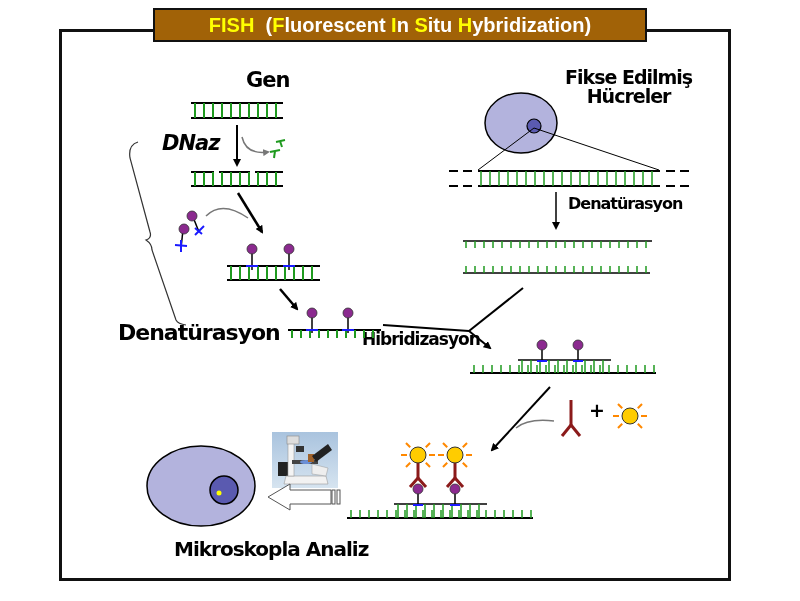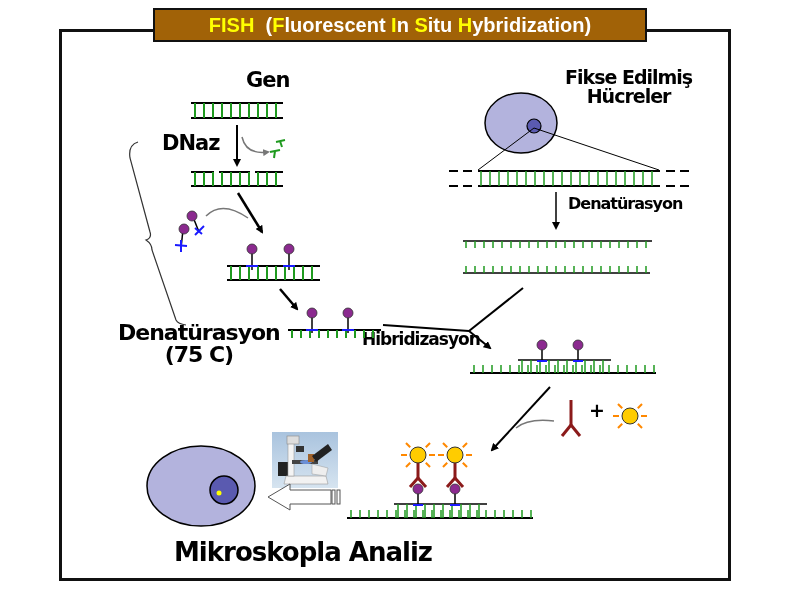--- a/index.html
+++ b/index.html
@@ -12,35 +12,34 @@
   #microscope { position:absolute; left:272px; top:432px; width:66px; height:56px; background:linear-gradient(#a9c3de,#d6e4f0); }
 </style>
 </head>
 <body>
 
 <div id="frame"></div>
 
 <div id="title-bar"><span class="hl">FISH</span><span>  (</span><span class="hl">F</span><span>luorescent </span><span class="hl">I</span><span>n </span><span class="hl">S</span><span>itu </span><span class="hl">H</span><span>ybridization)</span></div>
 
 <div class="lbl" style="left:198px;top:70px;font-size:21px;margin-left:48px;">Gen</div>
-<div class="lbl" style="left:162px;top:133px;font-size:21px;">DNaz</div>
+<div class="lbl" style="left:162px;top:133px;font-size:21px;font-style:italic;">DNaz</div>
 <div class="lbl" style="left:118px;top:322px;font-size:22px;">
   <div>Denatürasyon</div>
-  <div>(75 C)</div>
 </div>
 <div class="lbl" style="left:565px;top:68px;font-size:19px;">
   <div>Fikse Edilmiş</div>
   <div>Hücreler</div>
 </div>
 <div class="lbl" style="left:568px;top:196px;font-size:16px;">
   <div>Denatürasyon</div>
 </div>
 <div class="lbl" style="left:362px;top:287px;font-size:17px;margin-top:44px;">Hibridizasyon</div>
 <div class="lbl" style="left:589px;top:401px;font-size:19px;">+</div>
-<div class="lbl" style="left:174px;top:539px;font-size:26px;">Mikroskopla Analiz</div>
+<div class="lbl" style="left:174px;top:539px;font-size:20px;">Mikroskopla Analiz</div>
 
 <div id="microscope">
   <svg width="66" height="56" viewBox="0 0 66 56">
     <rect x="6" y="30" width="10" height="14" fill="#222"></rect>
     <path d="M14 44 L54 44 L56 52 L12 52 Z" fill="#f2f2f2" stroke="#999" stroke-width="0.6"></path>
     <rect x="16" y="10" width="6" height="34" fill="#f4f4f4" stroke="#999" stroke-width="0.6"></rect>
     <rect x="15" y="4" width="12" height="8" fill="#ddd" stroke="#888" stroke-width="0.6"></rect>
     <rect x="24" y="14" width="8" height="6" fill="#333"></rect>
     <rect x="20" y="28" width="26" height="4" fill="#444"></rect>
     <ellipse cx="34" cy="30" rx="6" ry="2" fill="#6b8fd6"></ellipse>

